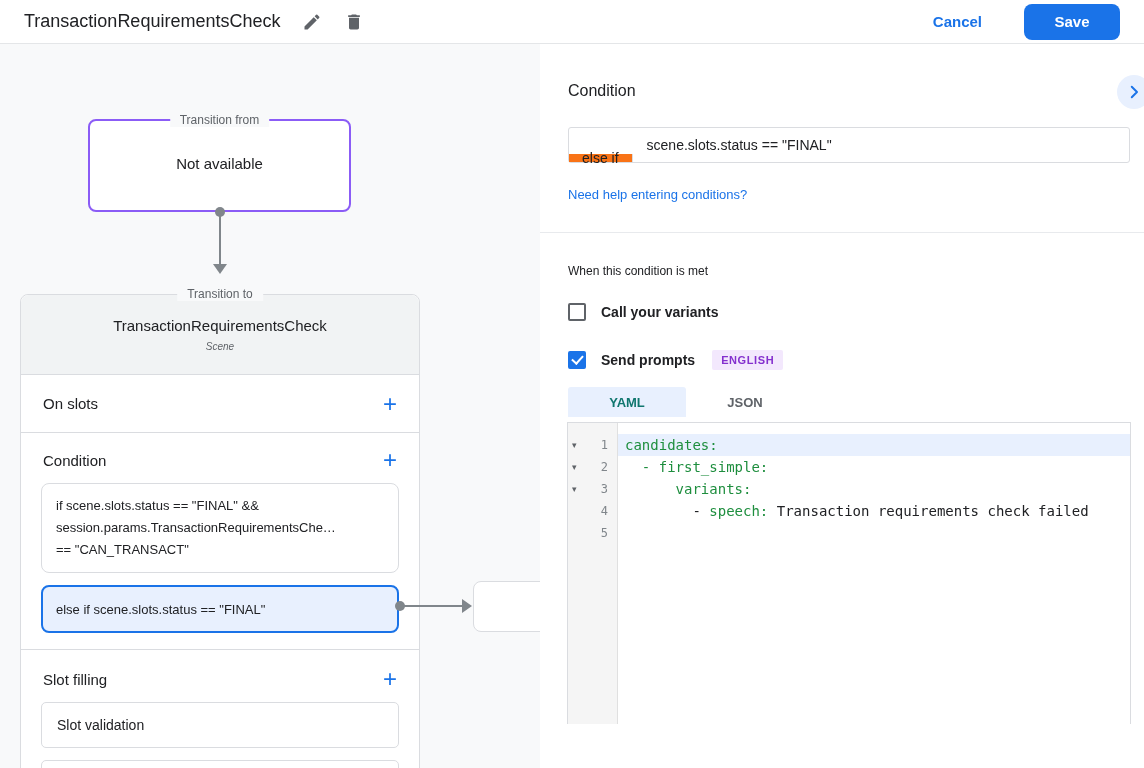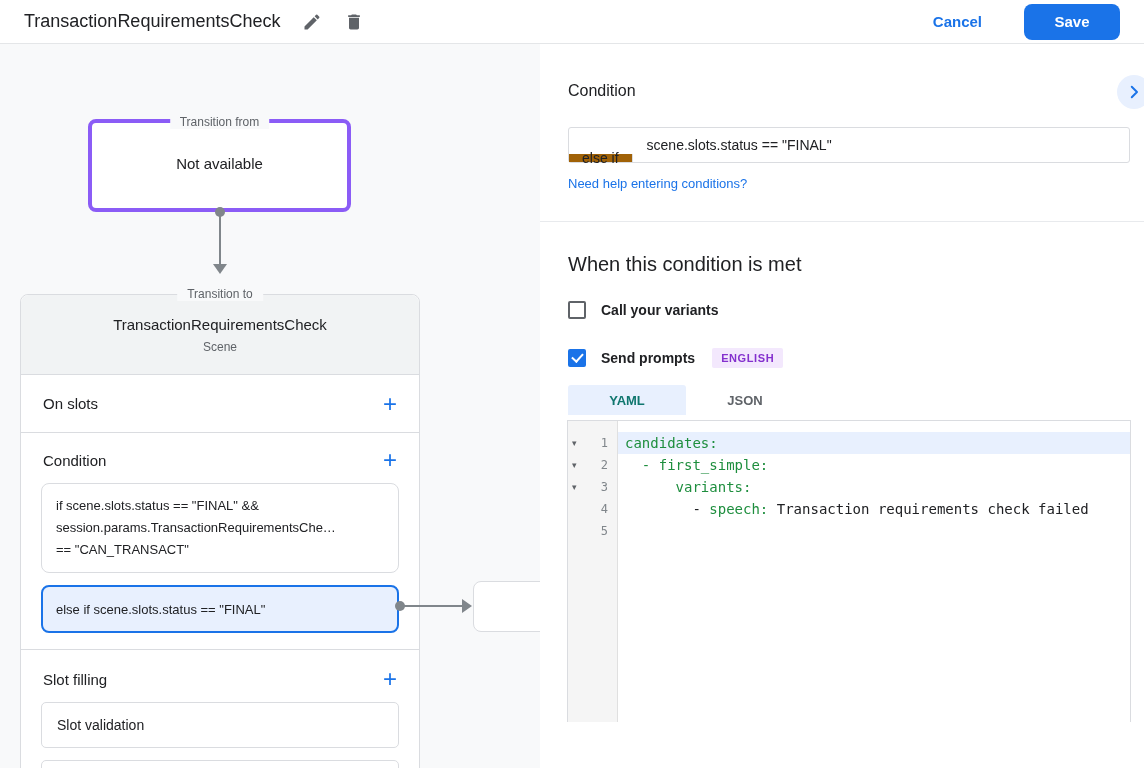--- a/index.html
+++ b/index.html
@@ -17,39 +17,39 @@
   .save-btn { background:#1a73e8; border:none; color:#fff; font-size:15px; font-weight:700;
               font-family:"Liberation Sans", sans-serif; width:96px; height:36px; border-radius:8px; cursor:pointer; }
 
   .main { display:flex; height:724px; }
 
   
   .canvas { width:540px; flex-shrink:0; background:#f8f9fa; position:relative; overflow:hidden; }
   .legend { position:absolute; top:-8px; left:50%; transform:translateX(-50%); background:#f8f9fa;
             padding:0 10px; font-size:12px; color:#5f6368; white-space:nowrap; }
   .tfrom { position:absolute; left:88px; top:75px; width:263px; height:93px; background:#fff;
-           border:4px solid #8b5cf6; border-radius:8px; display:flex; align-items:center; justify-content:center; }
+           border:2px solid #8b5cf6; border-radius:8px; display:flex; align-items:center; justify-content:center; }
   .tfrom-text { font-size:15px; color:#202124; margin-top:-4px; }
 
   .conn-dot { position:absolute; width:10px; height:10px; border-radius:50%; background:#80868b; }
   .conn-vline { position:absolute; left:219px; top:168px; width:2px; height:52px; background:#80868b; }
   .conn-varrow { position:absolute; left:213px; top:220px; width:0; height:0;
                  border-left:7px solid transparent; border-right:7px solid transparent; border-top:10px solid #80868b; }
   .conn-hline { position:absolute; left:404px; top:561px; width:59px; height:2px; background:#80868b; }
   .conn-harrow { position:absolute; left:462px; top:555px; width:0; height:0;
                  border-top:7px solid transparent; border-bottom:7px solid transparent; border-left:10px solid #80868b; }
   .target-box { position:absolute; left:473px; top:537px; width:92px; height:51px; background:#fff;
                 border:1px solid #dadce0; border-radius:8px; }
 
   .tto { position:absolute; left:20px; top:250px; width:400px; height:560px; background:#fff;
          border:1px solid #dadce0; border-radius:8px 8px 0 0; }
   .tto-header { background:#f1f3f4; border-bottom:1px solid #dadce0; border-radius:8px 8px 0 0;
                 height:80px; display:flex; flex-direction:column; align-items:center; justify-content:center; gap:7px; }
   .tto-title { font-size:15px; color:#202124; }
-  .tto-sub { font-size:12px; color:#5f6368; }
+  .tto-sub { font-size:10px; color:#5f6368;font-style:italic; }
 
   .row-onenter { height:58px; border-bottom:1px solid #dadce0; display:flex; align-items:center;
                  justify-content:space-between; padding:0 22px; }
   .section-label { font-size:15px; color:#202124; }
   .plus { background:none; border:none; color:#1a73e8; font-size:24px; font-weight:400; line-height:20px;
           cursor:pointer; font-family:"Liberation Sans", sans-serif; }
 
   .cond-section { border-bottom:1px solid #dadce0; padding:16px 20px 16px; }
   .sec-head { display:flex; justify-content:space-between; align-items:center; height:22px;
               margin-bottom:12px; padding:0 2px; }
@@ -65,29 +65,29 @@
   .slot-box:first-of-type { margin-top:13px; }
 
   
   .panel { flex:1; background:#fff; position:relative; overflow:hidden; padding:0 14px 0 28px; }
   .panel-title { margin-top:38px; font-size:16px; color:#202124; }
   .chev-btn { position:absolute; top:31px; left:577px; width:34px; height:34px; border-radius:50%;
               background:#e8f0fe; border:none; cursor:pointer; display:flex; align-items:center; justify-content:center; }
 
   .cond-input { margin-top:27px; width:562px; height:36px; border:1px solid #dadce0; border-radius:3px;
                 display:flex; align-items:stretch; background:#fff; }
-  .cond-prefix { background:#a16207; border-right:1px solid #dadce0; display:flex; align-items:center;
+  .cond-prefix { background:#f97316; border-right:1px solid #dadce0; display:flex; align-items:center;
                  padding:0 13px; font-size:14px; color:#202124;margin-top:26px; }
   .cond-value { display:flex; align-items:center; padding:0 14px; font-size:14px; color:#202124; flex:1; }
 
-  .help-link { display:inline-block; margin-top:13px; font-size:13px; color:#1a73e8; text-decoration:none; cursor:pointer; }
+  .help-link { display:inline-block; margin-top:24px; font-size:13px; color:#1a73e8; text-decoration:none; cursor:pointer; }
 
   .panel-divider { margin:29px 0 0 -28px; width:604px; height:1px; background:#e8eaed; }
 
-  .when-title { margin-top:31px; font-size:20px; color:#202124; }
+  .when-title { margin-top:31px; font-size:12px; color:#202124; }
   .check-row { margin-top:25px; display:flex; align-items:center; }
   .check-row.second { margin-top:29px; }
   .checkbox { width:18px; height:18px; border:2px solid #5f6368; border-radius:2px; background:#fff;
               cursor:pointer; position:relative; flex-shrink:0; }
   .checkbox.checked { background:#1a73e8; border-color:#1a73e8; }
   .checkbox.checked::after { content:""; position:absolute; left:4px; top:0px; width:5px; height:9px;
                              border:solid #fff; border-width:0 2px 2px 0; transform:rotate(42deg); }
   .check-label { margin-left:15px; font-size:14px; font-weight:700; color:#202124; }
   .badge { margin-left:17px; background:#f3e8fd; color:#8430ce; font-size:11px; font-weight:700;
            letter-spacing:0.6px; padding:4px 9px; border-radius:2px; }

